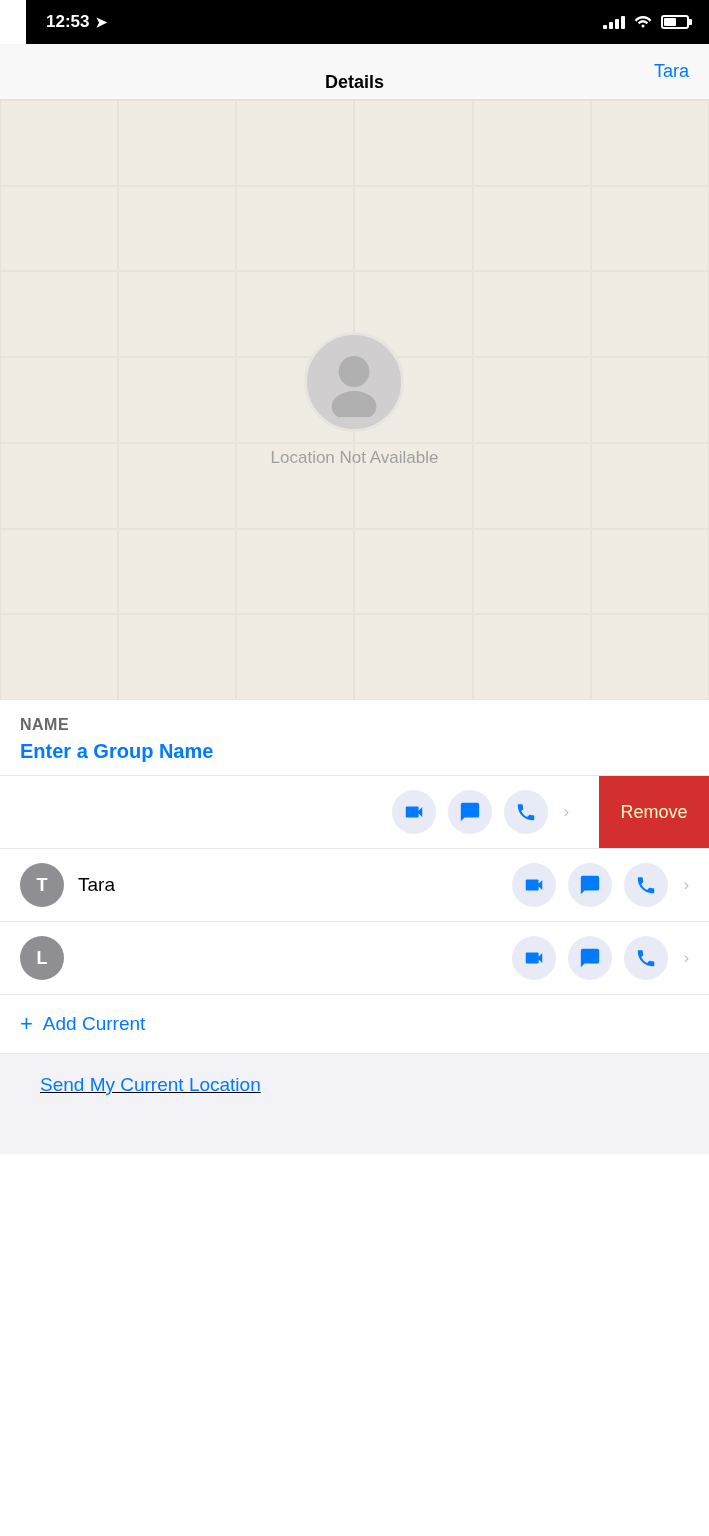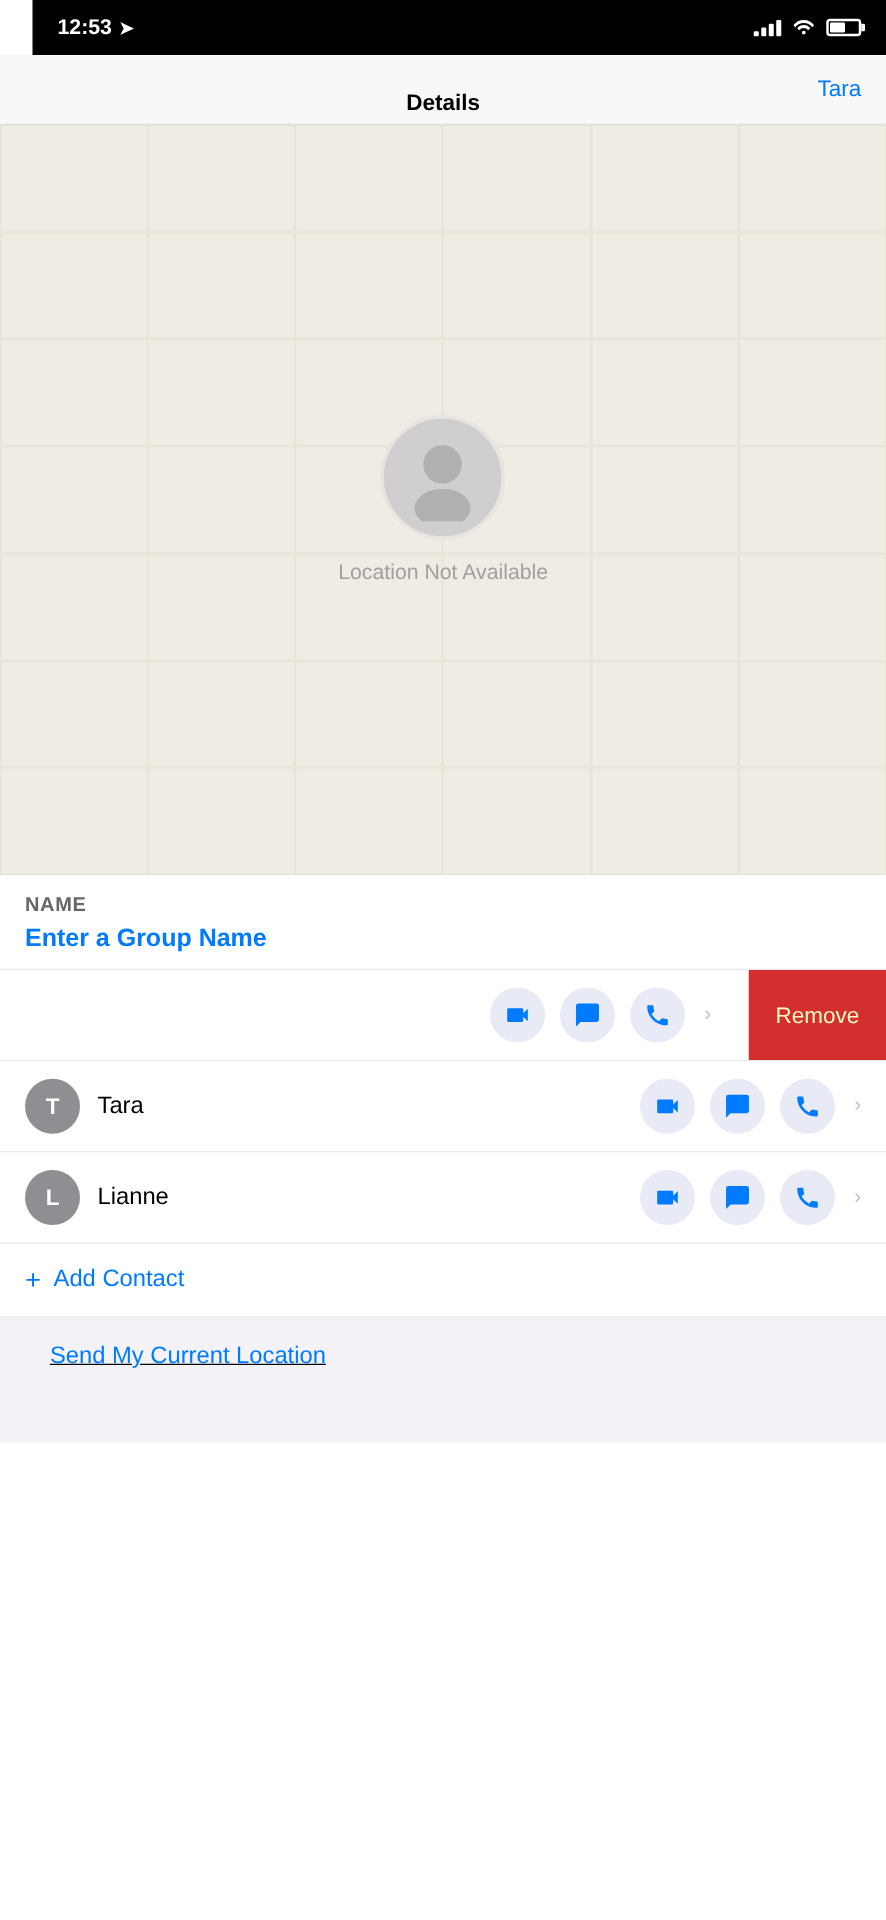--- a/index.html
+++ b/index.html
@@ -426,21 +426,20 @@
         <svg viewBox="0 0 24 24" fill="#007aff">
           <path d="M6.62 10.79a15.05 15.05 0 006.59 6.59l2.2-2.2a1 1 0 011.01-.24c1.12.37 2.33.57 3.58.57a1 1 0 011 1V20a1 1 0 01-1 1C10.39 21 3 13.61 3 4.5a1 1 0 011-1H7.5a1 1 0 011 1c0 1.26.2 2.47.57 3.58a1 1 0 01-.25 1.01l-2.2 2.2z"></path>
         </svg>
       </div>
       <span class="chevron">›</span>
     </div>
   </div>
 
   <div class="contact-row">
     <div class="contact-avatar">L</div>
-    <span class="contact-name">Lianne</span>
     <div class="contact-actions">
       <div class="action-btn">
         <svg viewBox="0 0 24 24" fill="#007aff">
           <path d="M17 10.5V7a1 1 0 00-1-1H4a1 1 0 00-1 1v10a1 1 0 001 1h12a1 1 0 001-1v-3.5l4 4v-11l-4 4z"></path>
         </svg>
       </div>
       <div class="action-btn">
         <svg viewBox="0 0 24 24" fill="#007aff">
           <path d="M20 2H4a2 2 0 00-2 2v18l4-4h14a2 2 0 002-2V4a2 2 0 00-2-2z"></path>
         </svg>
@@ -449,20 +448,20 @@
         <svg viewBox="0 0 24 24" fill="#007aff">
           <path d="M6.62 10.79a15.05 15.05 0 006.59 6.59l2.2-2.2a1 1 0 011.01-.24c1.12.37 2.33.57 3.58.57a1 1 0 011 1V20a1 1 0 01-1 1C10.39 21 3 13.61 3 4.5a1 1 0 011-1H7.5a1 1 0 011 1c0 1.26.2 2.47.57 3.58a1 1 0 01-.25 1.01l-2.2 2.2z"></path>
         </svg>
       </div>
       <span class="chevron">›</span>
     </div>
   </div>
 
   <div class="add-contact-row">
     <span class="add-contact-plus">+</span>
-    <span class="add-contact-label">Add Contact</span>
+    <span class="add-contact-label">Add Current</span>
   </div>
 
 </div>
 
 <div class="bottom-area">
   <span class="send-location-btn">Send My Current Location</span>
 </div>
 
 </body></html>

